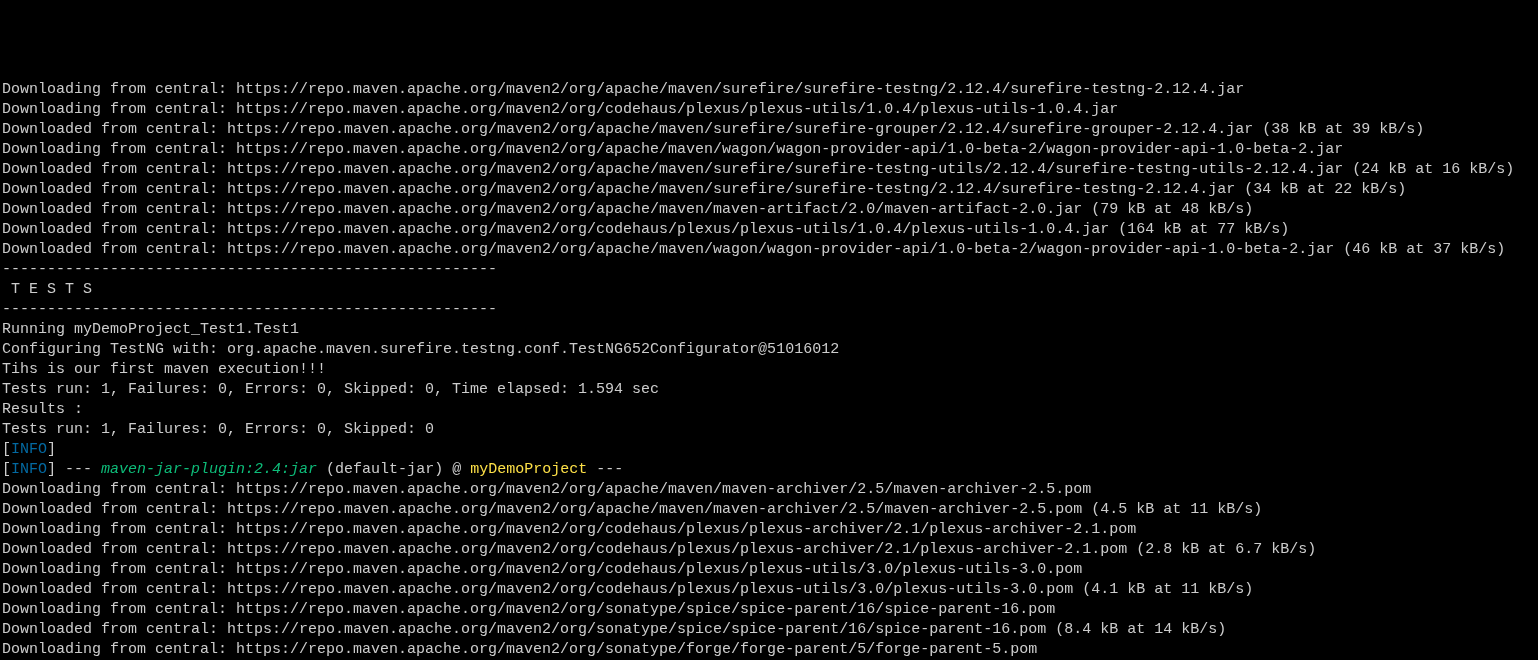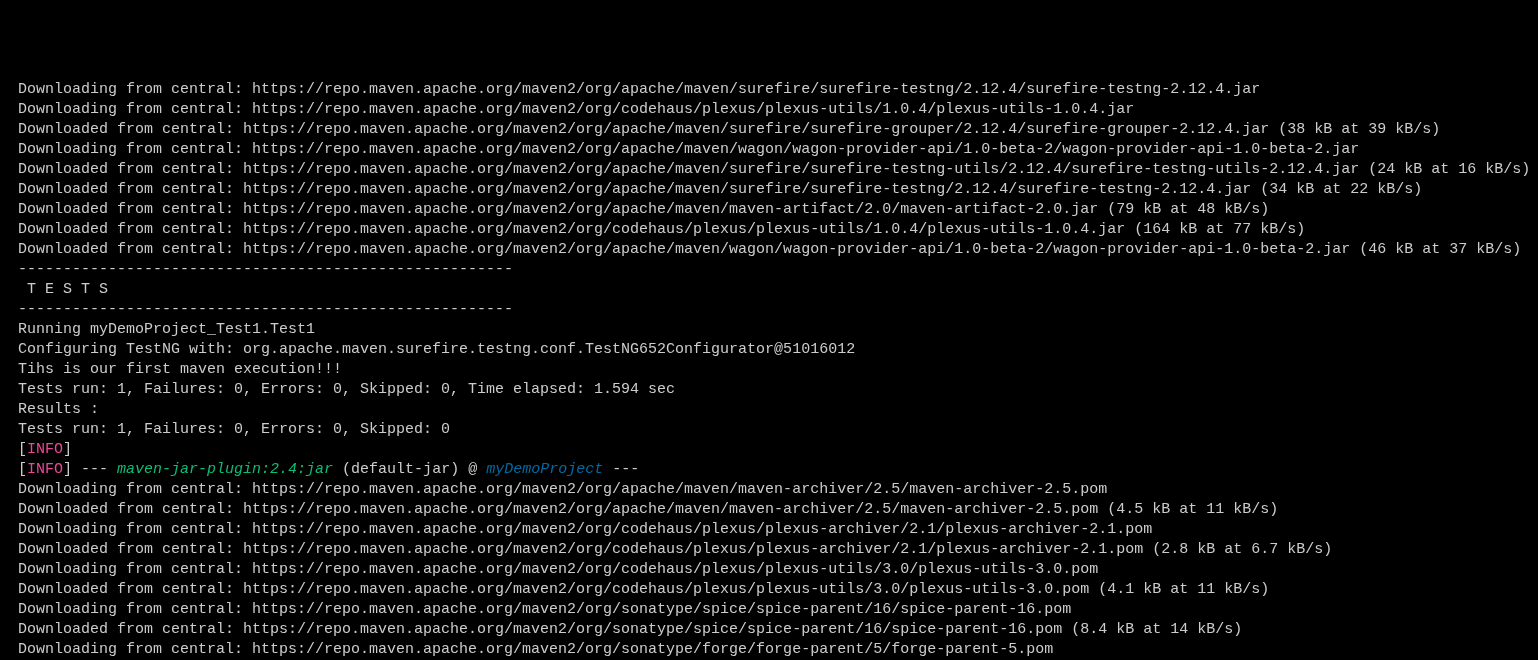--- a/index.html
+++ b/index.html
@@ -7,29 +7,29 @@
       color: #cccccc;
       font-family: "Consolas", "Courier New", monospace;
       font-size: 15px;
       line-height: 20px;
       margin: 0;
       padding: 0;
       white-space: pre;
       overflow-x: hidden;
     }
     .terminal {
-      padding: 0 18px;
+      padding: 0 2px;
     }
     .line {
       display: block;
     }
     .bracket { color: #cccccc; }
-    .info { color: #ec4899; }
+    .info { color: #0369a1; }
     .plugin { color: #0dbc79; font-style: italic; }
-    .project { color: #0369a1; font-style: italic; }
+    .project { color: #fde047; }
   </style>
 </head>
 <body>
 
 
 
 <div class="terminal"><span class="line">Downloading from central: https://repo.maven.apache.org/maven2/org/apache/maven/surefire/surefire-testng/2.12.4/surefire-testng-2.12.4.jar</span><span class="line">Downloading from central: https://repo.maven.apache.org/maven2/org/codehaus/plexus/plexus-utils/1.0.4/plexus-utils-1.0.4.jar</span><span class="line">Downloaded from central: https://repo.maven.apache.org/maven2/org/apache/maven/surefire/surefire-grouper/2.12.4/surefire-grouper-2.12.4.jar (38 kB at 39 kB/s)</span><span class="line">Downloading from central: https://repo.maven.apache.org/maven2/org/apache/maven/wagon/wagon-provider-api/1.0-beta-2/wagon-provider-api-1.0-beta-2.jar</span><span class="line">Downloaded from central: https://repo.maven.apache.org/maven2/org/apache/maven/surefire/surefire-testng-utils/2.12.4/surefire-testng-utils-2.12.4.jar (24 kB at 16 kB/s)</span><span class="line">Downloaded from central: https://repo.maven.apache.org/maven2/org/apache/maven/surefire/surefire-testng/2.12.4/surefire-testng-2.12.4.jar (34 kB at 22 kB/s)</span><span class="line">Downloaded from central: https://repo.maven.apache.org/maven2/org/apache/maven/maven-artifact/2.0/maven-artifact-2.0.jar (79 kB at 48 kB/s)</span><span class="line">Downloaded from central: https://repo.maven.apache.org/maven2/org/codehaus/plexus/plexus-utils/1.0.4/plexus-utils-1.0.4.jar (164 kB at 77 kB/s)</span><span class="line">Downloaded from central: https://repo.maven.apache.org/maven2/org/apache/maven/wagon/wagon-provider-api/1.0-beta-2/wagon-provider-api-1.0-beta-2.jar (46 kB at 37 kB/s)</span><span class="line"></span><span class="line">-------------------------------------------------------</span><span class="line"> T E S T S</span><span class="line">-------------------------------------------------------</span><span class="line">Running myDemoProject_Test1.Test1</span><span class="line">Configuring TestNG with: org.apache.maven.surefire.testng.conf.TestNG652Configurator@51016012</span><span class="line">Tihs is our first maven execution!!!</span><span class="line">Tests run: 1, Failures: 0, Errors: 0, Skipped: 0, Time elapsed: 1.594 sec</span><span class="line"></span><span class="line">Results :</span><span class="line"></span><span class="line">Tests run: 1, Failures: 0, Errors: 0, Skipped: 0</span><span class="line"></span><span class="line"><span class="bracket">[</span><span class="info">INFO</span><span class="bracket">]</span></span><span class="line"><span class="bracket">[</span><span class="info">INFO</span><span class="bracket">] </span><span>--- </span><span class="plugin">maven-jar-plugin:2.4:jar</span><span> (default-jar) @ </span><span class="project">myDemoProject</span><span> ---</span></span><span class="line">Downloading from central: https://repo.maven.apache.org/maven2/org/apache/maven/maven-archiver/2.5/maven-archiver-2.5.pom</span><span class="line">Downloaded from central: https://repo.maven.apache.org/maven2/org/apache/maven/maven-archiver/2.5/maven-archiver-2.5.pom (4.5 kB at 11 kB/s)</span><span class="line">Downloading from central: https://repo.maven.apache.org/maven2/org/codehaus/plexus/plexus-archiver/2.1/plexus-archiver-2.1.pom</span><span class="line">Downloaded from central: https://repo.maven.apache.org/maven2/org/codehaus/plexus/plexus-archiver/2.1/plexus-archiver-2.1.pom (2.8 kB at 6.7 kB/s)</span><span class="line">Downloading from central: https://repo.maven.apache.org/maven2/org/codehaus/plexus/plexus-utils/3.0/plexus-utils-3.0.pom</span><span class="line">Downloaded from central: https://repo.maven.apache.org/maven2/org/codehaus/plexus/plexus-utils/3.0/plexus-utils-3.0.pom (4.1 kB at 11 kB/s)</span><span class="line">Downloading from central: https://repo.maven.apache.org/maven2/org/sonatype/spice/spice-parent/16/spice-parent-16.pom</span><span class="line">Downloaded from central: https://repo.maven.apache.org/maven2/org/sonatype/spice/spice-parent/16/spice-parent-16.pom (8.4 kB at 14 kB/s)</span><span class="line">Downloading from central: https://repo.maven.apache.org/maven2/org/sonatype/forge/forge-parent/5/forge-parent-5.pom</span></div>
 
 
 

